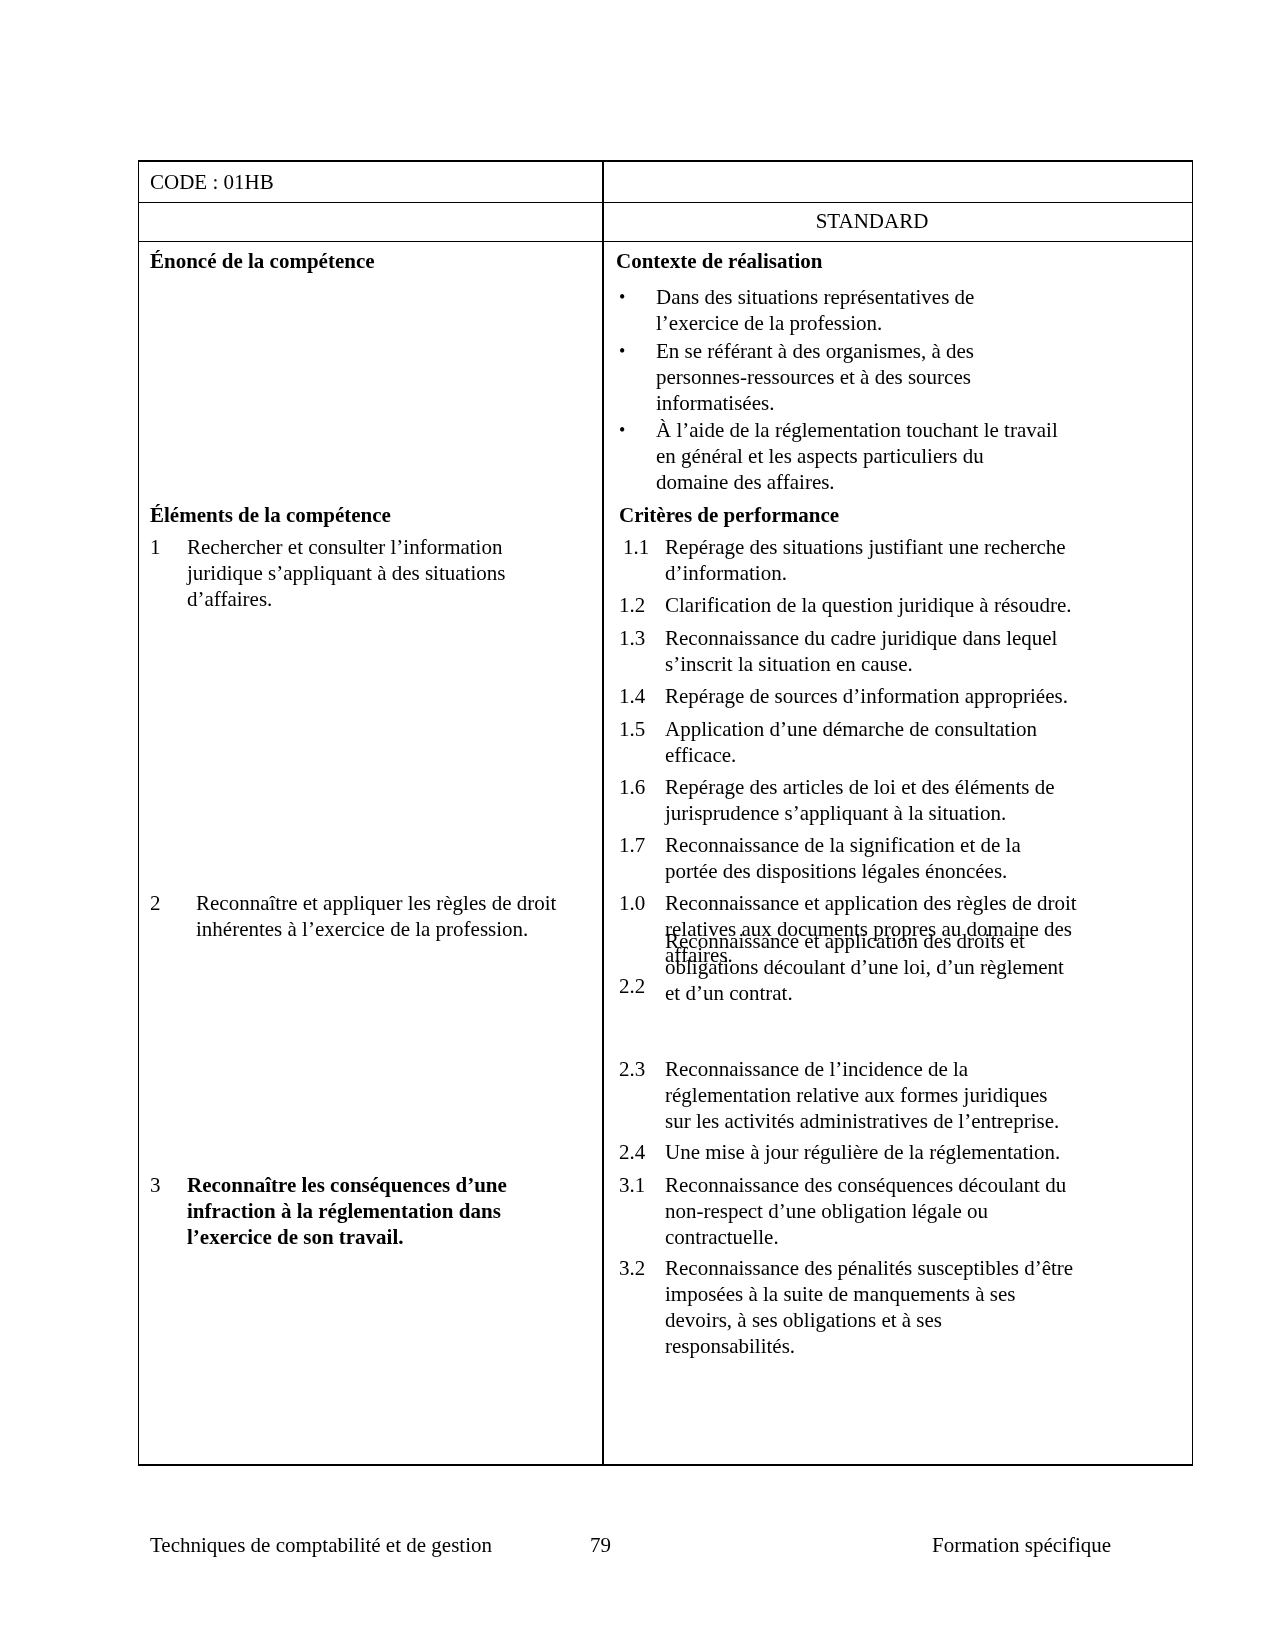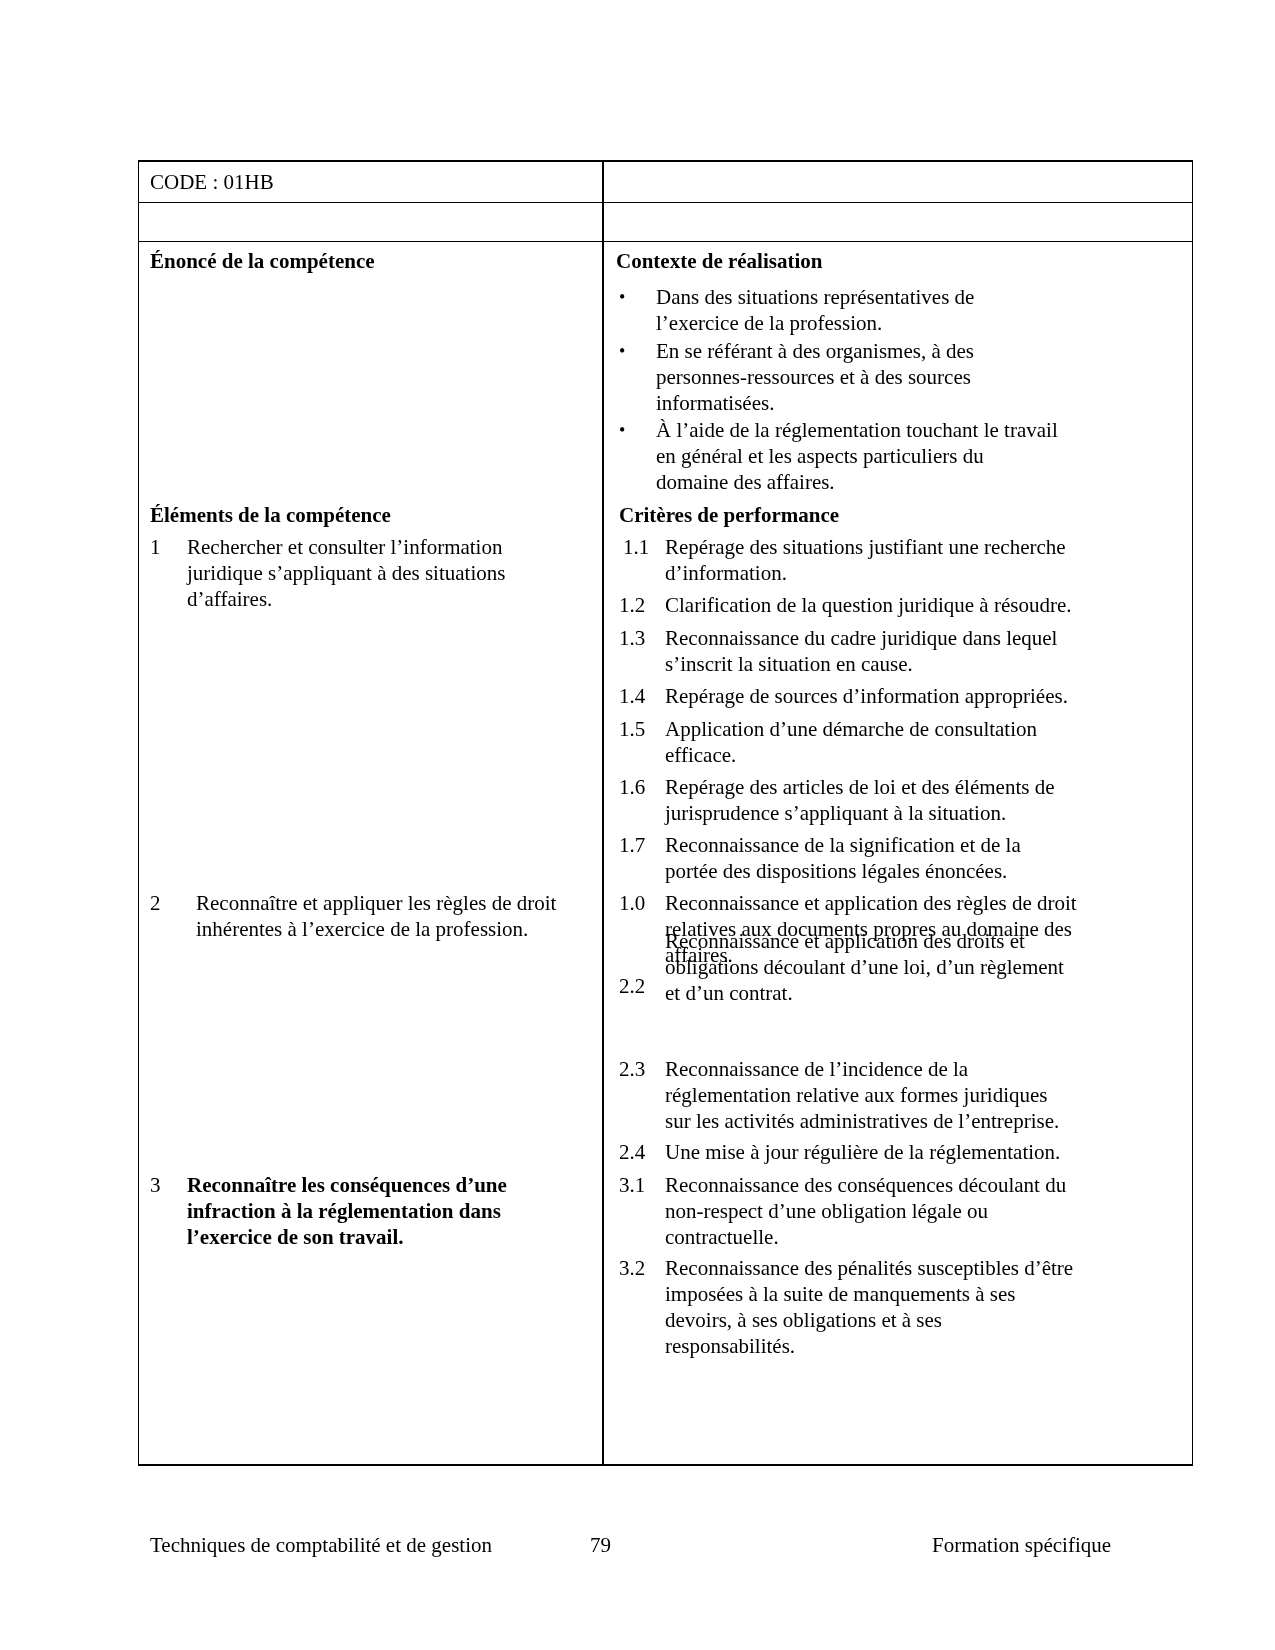--- a/index.html
+++ b/index.html
@@ -18,20 +18,21 @@
 </head>
 <body>
 
 <div class="table">
   <div class="vline"></div>
   <div class="hline" style="top:40px;"></div>
   <div class="hline" style="top:79px;"></div>
 
   <div class="cell-text" style="left:11px; top:7px;">CODE : 01HB</div>
 
+  <div class="hdr" style="left:465px; width:536px; top:46px;">STANDARD</div>
 
   <div class="cell-text bold" style="left:11px; top:86px;">Énoncé de la compétence</div>
 
   <div class="cell-text bold" style="left:11px; top:340px;">Éléments de la compétence</div>
 
   <div>
     <div class="num" style="left:11px; top:372px;">1</div>
     <div class="txt" style="left:48px; top:372px;">Rechercher et consulter l’information
 juridique s’appliquant à des situations
 d’affaires.</div>

